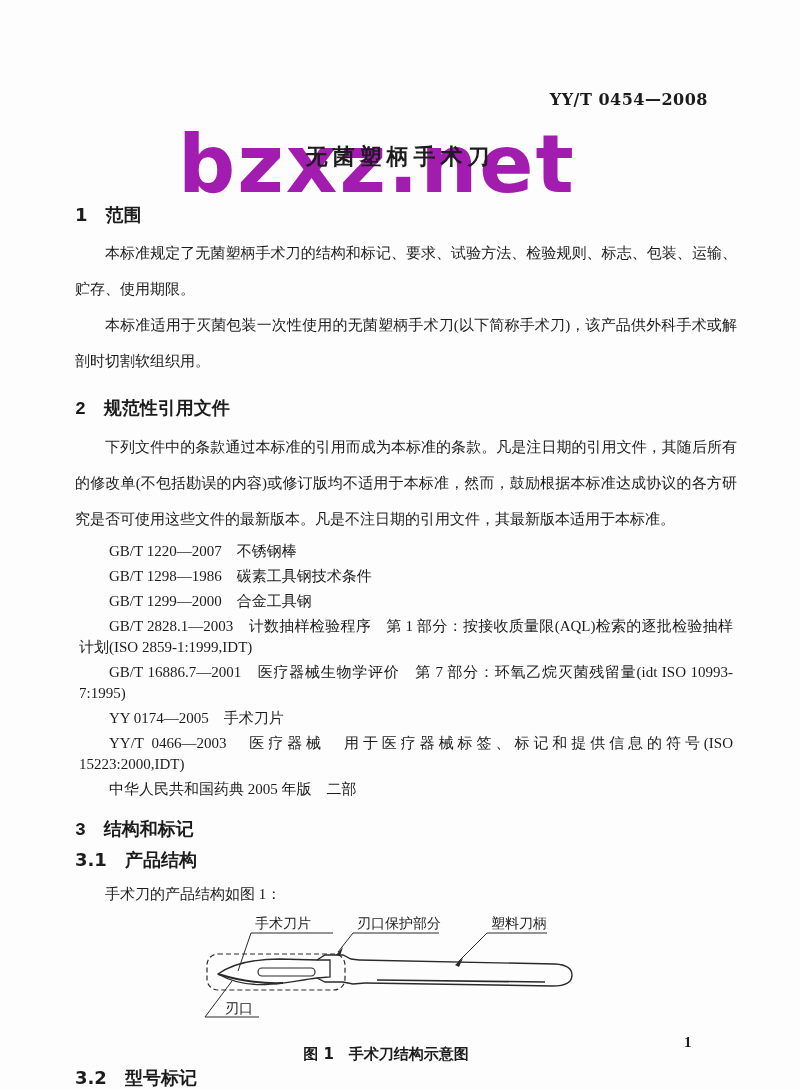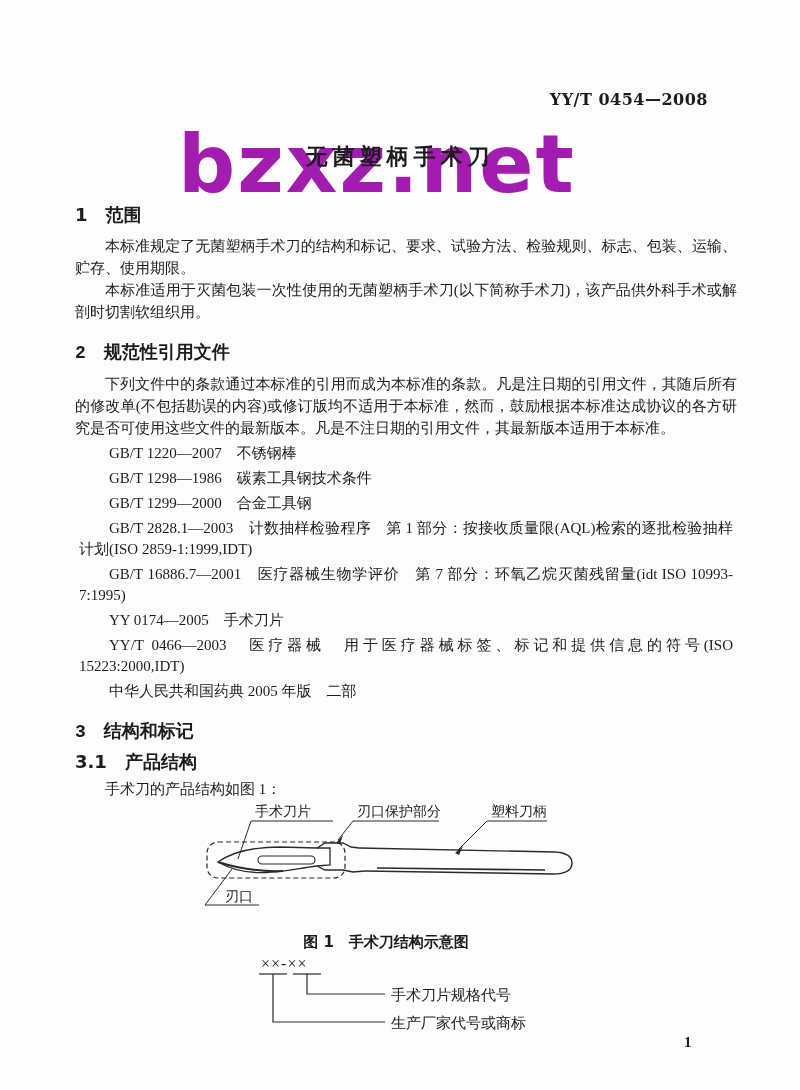--- a/index.html
+++ b/index.html
@@ -27,21 +27,21 @@
   .content{
     position:absolute;left:75px;top:205px;width:662px;z-index:1;
     font-size:15px;
   }
   .sec-h{
     font-family:"DejaVu Sans","Liberation Sans",sans-serif;
     font-weight:bold;font-size:18px;line-height:20px;margin:0 0 10px 0;
   }
   .sec-h.mt{margin-top:20px;font-family:Liberation Mono, monospace;}
   .para{
-    margin:0;text-indent:2em;text-align:justify;line-height:22px;
+    margin:0;text-indent:2em;text-align:justify;line-height:36px;
   }
   .ref{
     margin:4px;text-indent:2em;text-align:justify;line-height:21px;
   }
   .fig-wrap{margin:2px 0 0 72px;}
   .fig-caption{
     text-align:center;
     font-family:"DejaVu Sans","Liberation Sans",sans-serif;
     font-weight:bold;font-size:15px;line-height:20px;margin:0 40px 4px 0;
   }
@@ -111,20 +111,21 @@
       <path d="M400 19 L340 19 L311 48" fill="none" stroke="#2a2a2a" stroke-width="1"></path>
       <path d="M308 51 L316 44 L312 53 Z" fill="#2a2a2a"></path>
 
       <text x="78" y="99" font-size="14">刃口</text>
       <path d="M85 67 L58 103 L112 103" fill="none" stroke="#2a2a2a" stroke-width="1"></path>
     </svg>
   </div>
 
   <p class="fig-caption">图 1　手术刀结构示意图</p>
 
+  <h2 class="sec-h" style="margin-bottom:0;">3.2　型号标记</h2>
 
   <div class="type-wrap">
     <svg width="420" height="84" viewBox="0 0 420 84">
       <text x="64" y="13" font-size="16" letter-spacing="1">××-××</text>
       <path d="M62 18 L90 18" stroke="#2a2a2a" stroke-width="1.2"></path>
       <path d="M96 18 L124 18" stroke="#2a2a2a" stroke-width="1.2"></path>
       <path d="M110 18 L110 38 L188 38" fill="none" stroke="#2a2a2a" stroke-width="1.2"></path>
       <path d="M76 18 L76 66 L188 66" fill="none" stroke="#2a2a2a" stroke-width="1.2"></path>
       <text x="194" y="44" font-size="15">手术刀片规格代号</text>
       <text x="194" y="72" font-size="15">生产厂家代号或商标</text>

